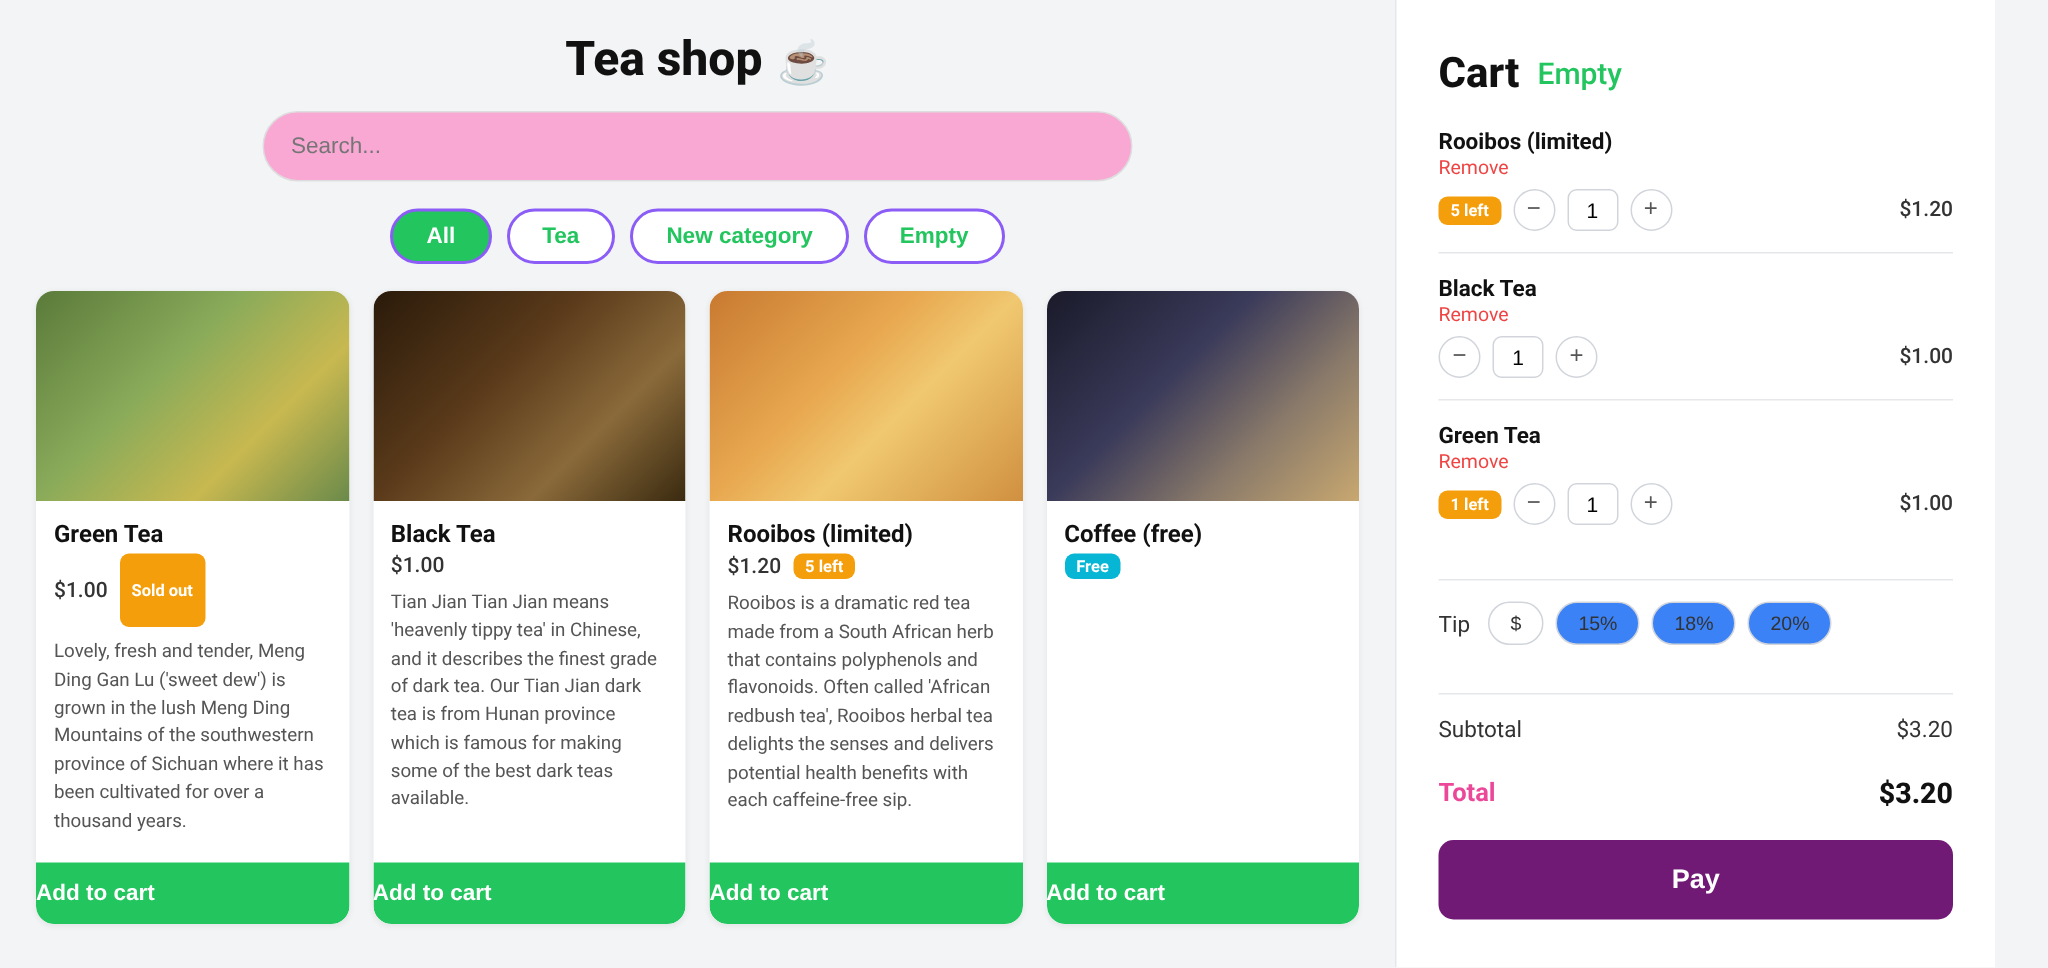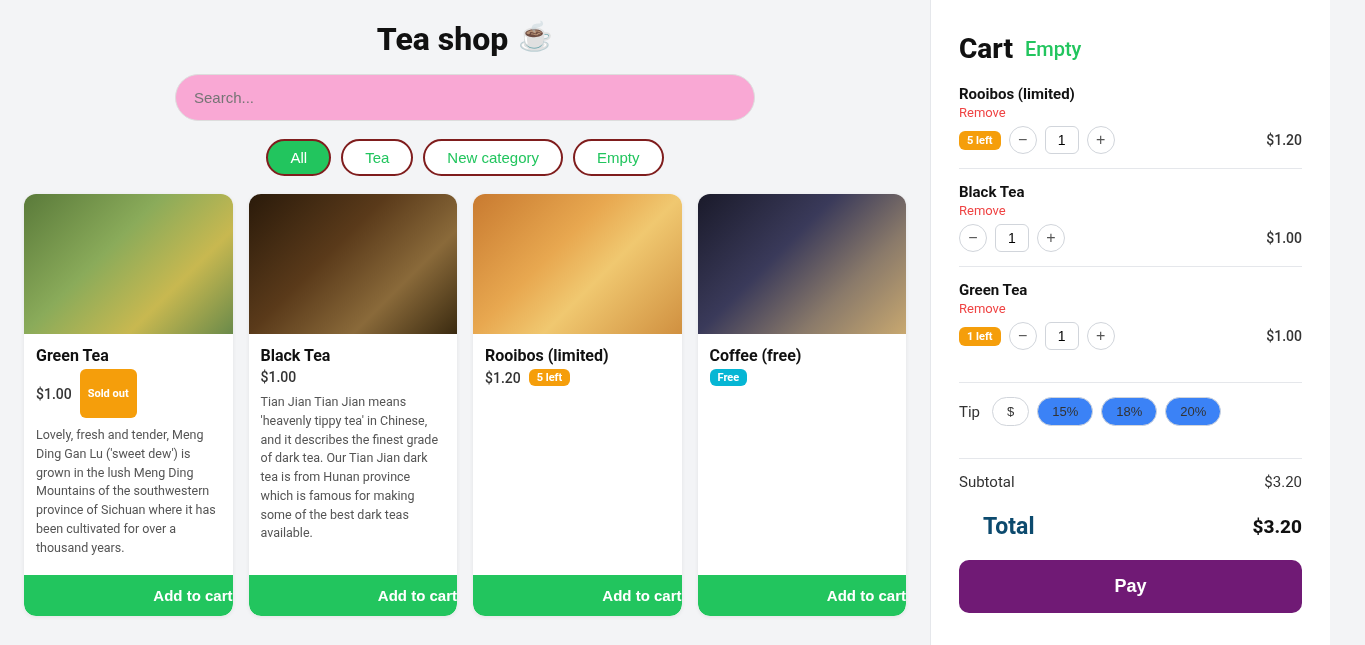--- a/index.html
+++ b/index.html
@@ -1,42 +1,42 @@
 <!DOCTYPE html>
 <html><head>
   <meta charset="utf-8">
   <style>
     * { box-sizing: border-box; margin: 0; padding: 0; }
     body { font-family: -apple-system, BlinkMacSystemFont, 'Segoe UI', Roboto, sans-serif; background: #f3f4f6; display: flex; min-height: 645px; }
 
     
     .main { flex: 1; padding: 20px 24px; max-width: 930px; }
 
-    .shop-title { text-align: center; font-size: 32px; font-weight: 800; color: #111; margin-bottom: 16px; display: flex; align-items: flex-start; justify-content: center; gap: 10px; }
+    .shop-title { text-align: center; font-size: 32px; font-weight: 800; color: #111; margin-bottom: 16px; display: flex; align-items: flex-end; justify-content: center; gap: 10px; }
     .shop-title .tea-icon { font-size: 28px; }
 
     .search-bar { width: 100%; max-width: 580px; display: block; margin: 0 auto 18px; padding: 14px 18px; border-radius: 24px; border: 1.5px solid #ddd; font-size: 15px; outline: none; background: #f9a8d4; }
 
     .filter-row { display: flex; gap: 10px; justify-content: center; margin-bottom: 18px; }
-    .filter-btn { padding: 8px 22px; border-radius: 20px; border: 2px solid #7f1d1d; font-size: 15px; cursor: pointer; background: #fff; color: #22c55e; font-weight: 400; transition: background 0.15s; }
+    .filter-btn { padding: 8px 22px; border-radius: 20px; border: 2px solid #8b5cf6; font-size: 15px; cursor: pointer; background: #fff; color: #22c55e; font-weight: 700; transition: background 0.15s; }
     .filter-btn.active { background: #22c55e; color: #fff; }
 
     .products-grid { display: grid; grid-template-columns: repeat(4, 1fr); gap: 16px; }
 
     .product-card { background: #fff; border-radius: 12px; overflow: hidden; display: flex; flex-direction: column; box-shadow: 0 1px 4px rgba(0,0,0,0.07); }
     .product-img-placeholder { width: 100%; height: 140px; background: #888; }
     .product-body { padding: 12px 12px 8px; flex: 1; }
     .product-name { font-size: 16px; font-weight: 700; color: #111; margin-bottom: 4px; }
     .product-price-row { display: flex; align-items: center; gap: 8px; margin-bottom: 8px; }
     .product-price { font-size: 14px; color: #333; font-weight: 500; }
     .badge-sold-out { background: #f59e0b; color: #fff; font-size: 11px; font-weight: 700; padding: 18px 8px; border-radius: 6px; }
     .badge-left { background: #f59e0b; color: #fff; font-size: 11px; font-weight: 700; padding: 2px 8px; border-radius: 6px; }
     .badge-free { background: #06b6d4; color: #fff; font-size: 11px; font-weight: 700; padding: 2px 8px; border-radius: 6px; }
     .product-desc { font-size: 12.5px; color: #555; line-height: 1.5; }
-    .add-to-cart-btn { display: block; width: calc(100% - 0px); margin: 10px 0 0; padding: 12px 0; background: #22c55e; color: #fff; border: none; font-size: 15px; font-weight: 600; cursor: pointer; border-radius: 0 0 12px 12px; text-align: right; }
+    .add-to-cart-btn { display: block; width: calc(100% - 0px); margin: 10px 0 0; padding: 12px 0; background: #22c55e; color: #fff; border: none; font-size: 15px; font-weight: 600; cursor: pointer; border-radius: 0 0 12px 12px; text-align: left; }
 
     
     .cart { width: 400px; background: #fff; padding: 32px 28px; border-left: 1px solid #e5e7eb; min-height: 645px; display: flex; flex-direction: column; }
 
     .cart-header { display: flex; align-items: center; gap: 12px; margin-bottom: 20px; }
     .cart-title { font-size: 28px; font-weight: 800; color: #111; }
     .cart-empty-badge { color: #22c55e; font-size: 20px; font-weight: 500; }
 
     .cart-items { flex: 1; }
     .cart-item { margin-bottom: 14px; }
@@ -54,21 +54,21 @@
     .tip-row { display: flex; align-items: center; gap: 8px; margin-bottom: 18px; }
     .tip-label { font-size: 15px; color: #333; margin-right: 4px; }
     .tip-btn { padding: 6px 14px; border-radius: 20px; border: 1.5px solid #d1d5db; background: #3b82f6; font-size: 13px; cursor: pointer; color: #333; }
     .tip-dollar { padding: 6px 14px; border-radius: 20px; border: 1.5px solid #d1d5db; background: #fff; font-size: 13px; cursor: pointer; color: #333; }
 
     .subtotal-row { display: flex; justify-content: space-between; align-items: center; margin-bottom: 22px; }
     .subtotal-label { font-size: 15px; color: #333; }
     .subtotal-val { font-size: 15px; color: #333; }
 
     .total-row { display: flex; justify-content: space-between; align-items: center; margin-bottom: 20px; }
-    .total-label { font-size: 23px; font-weight: 700; color: #0c4a6e; margin-left: 24px; }
+    .total-label { font-size: 17px; font-weight: 700; color: #ec4899; }
     .total-val { font-size: 19px; font-weight: 800; color: #111; }
 
     .pay-btn { display: block; width: 100%; padding: 16px 0; background: #701a75; color: #fff; border: none; font-size: 18px; font-weight: 700; border-radius: 10px; cursor: pointer; text-align: center; margin-top: auto; }
 
     
     .img-green-tea { background: linear-gradient(135deg, #5a7a3a 0%, #8aab5a 40%, #c8b850 70%, #6a8a4a 100%); }
     .img-black-tea { background: linear-gradient(135deg, #2a1a0a 0%, #5a3a1a 40%, #8a6a3a 70%, #3a2a10 100%); }
     .img-rooibos { background: linear-gradient(135deg, #c87a30 0%, #e8a850 40%, #f0c870 60%, #d09040 100%); }
     .img-coffee { background: linear-gradient(135deg, #1a1a2a 0%, #3a3a5a 40%, #8a7a6a 70%, #c8a870 100%); }
 
@@ -120,20 +120,21 @@
     </div>
 
     <div class="product-card">
       <div class="product-img-placeholder img-rooibos"></div>
       <div class="product-body">
         <div class="product-name">Rooibos (limited)</div>
         <div class="product-price-row">
           <span class="product-price">$1.20</span>
           <span class="badge-left">5 left</span>
         </div>
+        <div class="product-desc">Rooibos is a dramatic red tea made from a South African herb that contains polyphenols and flavonoids. Often called 'African redbush tea', Rooibos herbal tea delights the senses and delivers potential health benefits with each caffeine-free sip.</div>
       </div>
       <button class="add-to-cart-btn">Add to cart</button>
     </div>
 
     <div class="product-card">
       <div class="product-img-placeholder img-coffee"></div>
       <div class="product-body">
         <div class="product-name">Coffee (free)</div>
         <div class="product-price-row">
           <span class="badge-free">Free</span>

